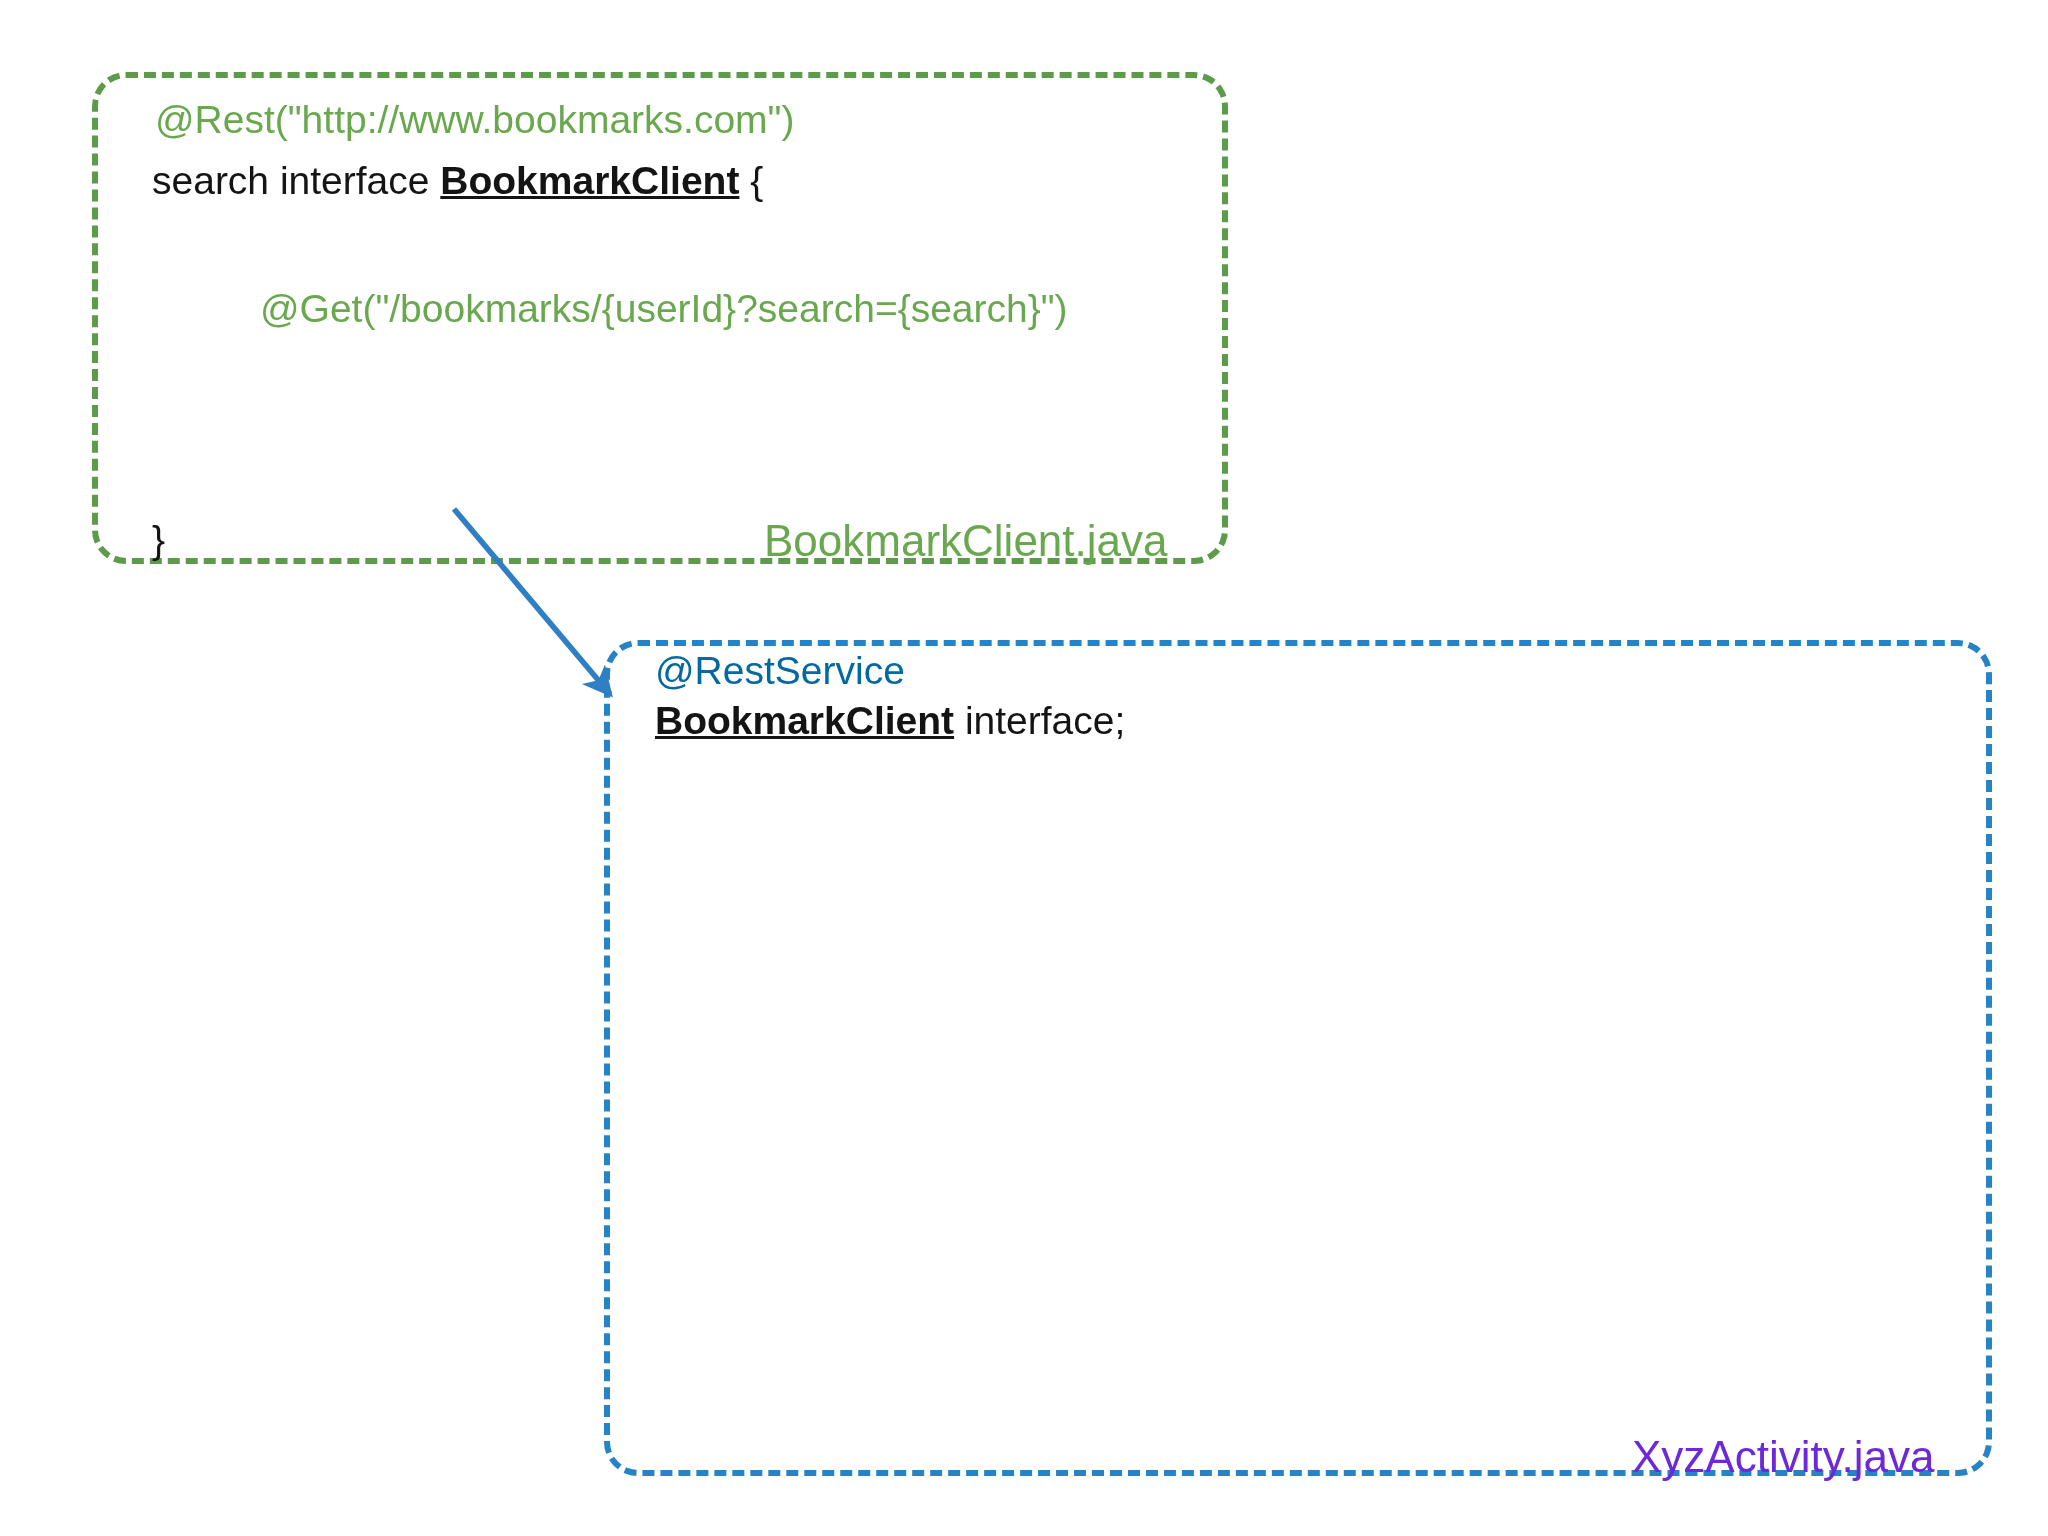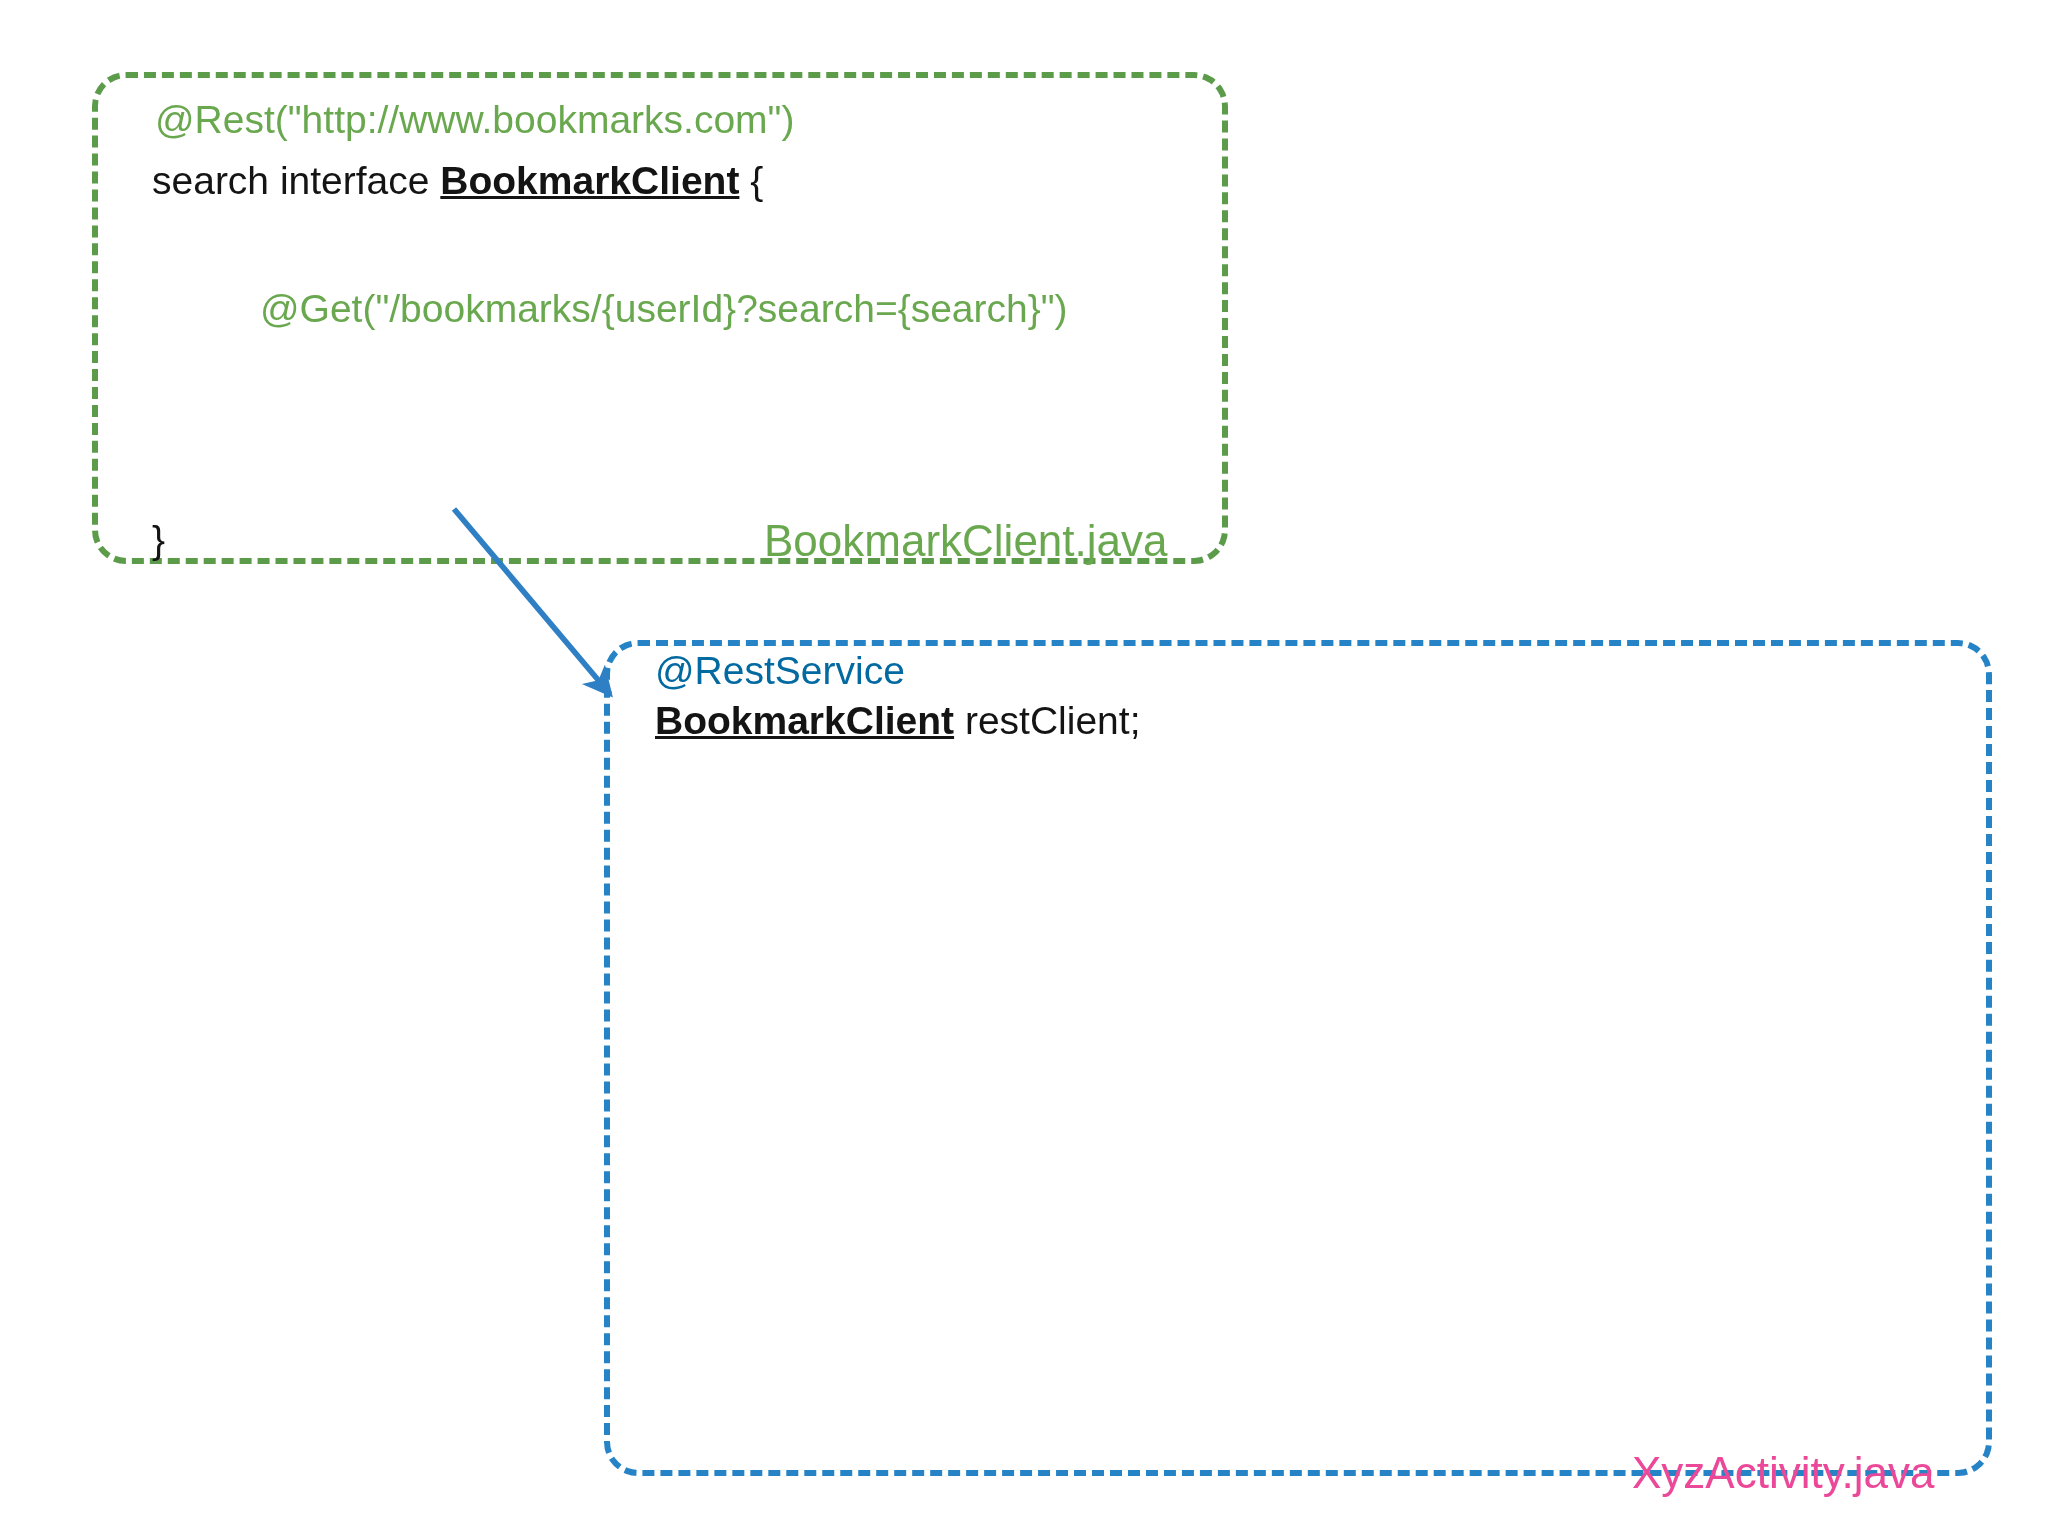--- a/index.html
+++ b/index.html
@@ -100,22 +100,21 @@
     letter-spacing: 0px;
   }
   #green-file-label {
     left: 764px;
     top: 516px;
     color: #6aa84f;
   }
   #blue-file-label {
     left: 1632px;
     top: 1432px;
-    color: #ec4899;
-    margin-top: 16px;
+    color: #6d28d9;
   }
 
   
   #b-line-restservice {
     left: 655px;
     top: 647px;
     font-size: 39px;
   }
   #b-line-field {
     left: 655px;
@@ -151,21 +150,21 @@
 
   <div class="code-line" id="g-line-close">}</div>
 
   <div class="file-label" id="green-file-label">BookmarkClient.java</div>
 
   <div class="code-box" id="blue-box">
   </div>
 
   <div class="code-line anno-blue" id="b-line-restservice">@RestService</div>
 
-  <div class="code-line" id="b-line-field"><span class="bold">BookmarkClient</span><span> restClient;</span></div>
+  <div class="code-line" id="b-line-field"><span class="bold">BookmarkClient</span><span> interface;</span></div>
 
   <div class="file-label" id="blue-file-label">XyzActivity.java</div>
 
   <svg id="connector-arrow" viewBox="0 0 280 280" width="280" height="280">
     <defs>
       <marker id="arrowhead" markerWidth="6" markerHeight="6" refX="4.6" refY="3" orient="auto" markerUnits="strokeWidth">
         <path d="M0,0.3 L5.4,3 L0,5.7 L1.4,3 Z" fill="#2f7fc4"></path>
       </marker>
     </defs>
     <line x1="34" y1="29" x2="190" y2="214" stroke="#2f7fc4" stroke-width="5.6" marker-end="url(#arrowhead)"></line>

